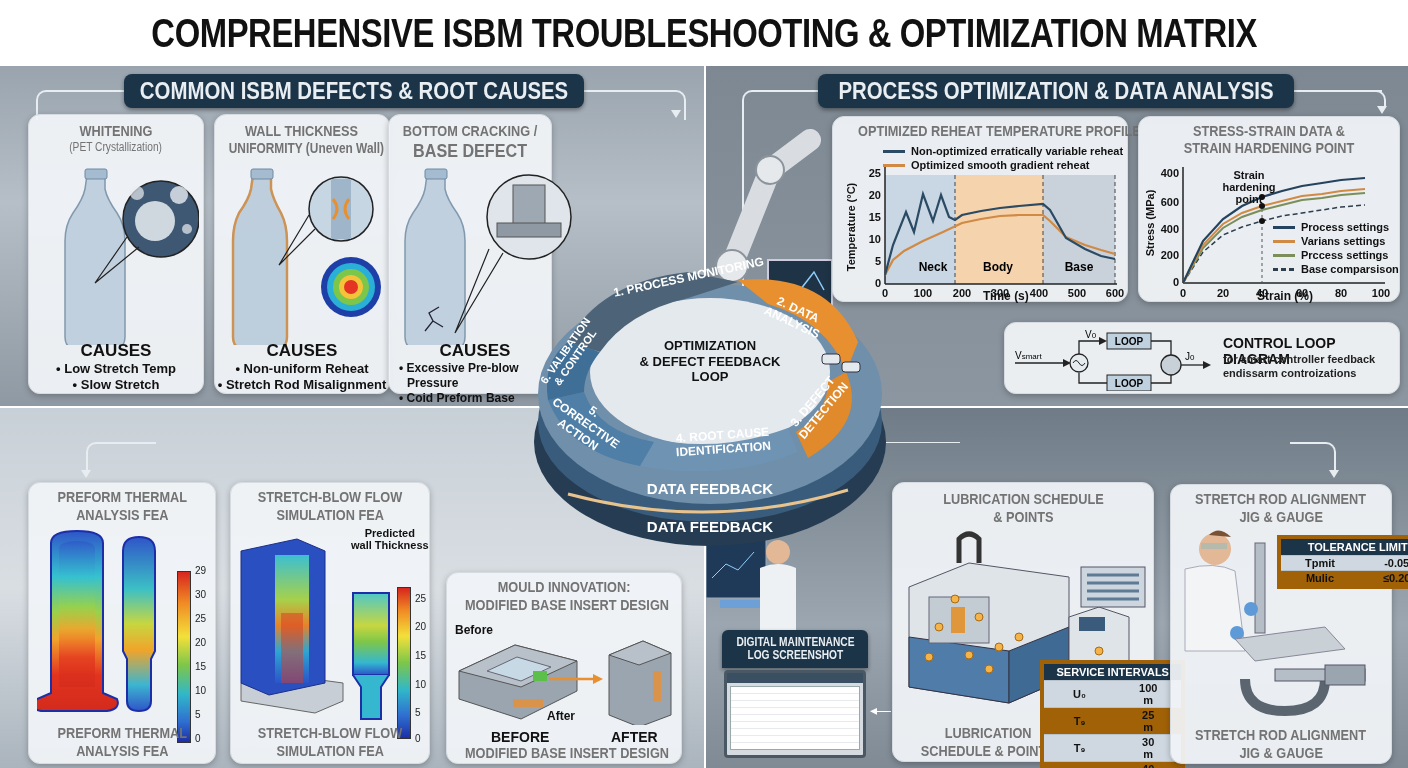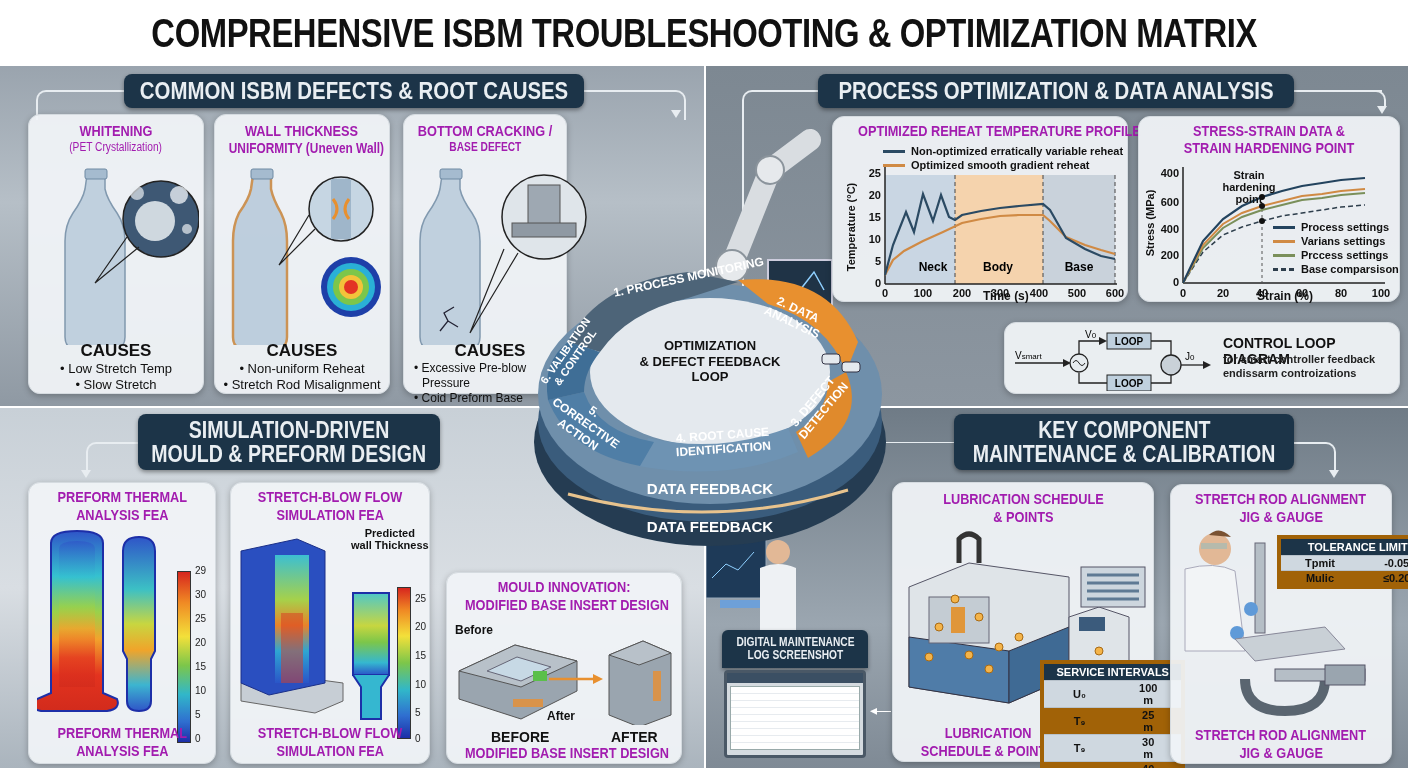--- a/index.html
+++ b/index.html
@@ -7,25 +7,25 @@
 .title-bar{position:absolute;left:0;top:0;width:1408px;height:66px;background:#fff;display:flex;align-items:center;justify-content:center}
 .title-bar h1{font-family:"Liberation Sans",sans-serif;font-weight:700;font-size:40px;letter-spacing:-0.5px;transform:scaleX(0.82);color:#111;white-space:nowrap}
 .quad{position:absolute;overflow:hidden}
 .q-tl{left:0;top:66px;width:704px;height:340px;background:linear-gradient(180deg,#9aa4ae 0%,#b6bfc7 40%,#8f99a3 100%)}
 .q-tr{left:706px;top:66px;width:702px;height:340px;background:linear-gradient(180deg,#7d8892 0%,#8c96a0 100%)}
 .q-bl{left:0;top:408px;width:704px;height:360px;background:linear-gradient(180deg,#c8d0d7 0%,#d9dee3 50%,#aab4bd 100%)}
 .q-br{left:706px;top:408px;width:702px;height:360px;background:linear-gradient(180deg,#6f7b86 0%,#9ba6b0 60%,#7f8a95 100%)}
 .sec-hdr{position:absolute;background:#1c3448;color:#e9eef2;font-weight:700;border-radius:8px;text-align:center;display:flex;align-items:center;justify-content:center;line-height:1.05;box-shadow:0 2px 4px rgba(0,0,0,.4)}
 .sec-hdr span{display:block;transform:scaleX(0.85);white-space:nowrap}
 .card{position:absolute;background:rgba(240,243,246,.94);border-radius:12px;border:1px solid #d5dbe0;box-shadow:0 2px 6px rgba(0,0,0,.25)}
-.card-title{position:absolute;left:0;right:0;text-align:center;font-weight:700;color:#a21caf;line-height:1.1}
+.card-title{position:absolute;left:0;right:0;text-align:center;font-weight:700;color:#737373;line-height:1.1}
 .card-title span{display:inline-block;transform:scaleX(0.85);white-space:nowrap}
 .causes{position:absolute;left:0;right:0;text-align:center;color:#111}
 .causes .h{font-weight:700;font-size:17px}
-.causes .li{font-weight:400;font-size:13px;line-height:1.25}
+.causes .li{font-weight:700;font-size:13px;line-height:1.25}
 .connector{position:absolute;border:2px solid #e8edf1;}
 .arrowdown{position:absolute;width:0;height:0;border-left:5px solid transparent;border-right:5px solid transparent;border-top:8px solid #e8edf1}
 .bottle{position:absolute}
 .chart-card .axis-label{font-weight:700;font-size:12px;color:#111;position:absolute}
 .legend-row{position:absolute;display:flex;align-items:center;font-size:11px;font-weight:700;color:#111;white-space:nowrap}
 .legend-row i{display:inline-block;width:22px;height:3px;margin-right:6px}
 .tbl{position:absolute;border-collapse:collapse;background:#a16207;border:4px solid #a16207}
 .tbl th{background:#1c3448;color:#fff;font-size:11px;font-weight:700;padding:2px 4px;white-space:nowrap}
 .tbl td{font-size:11px;font-weight:700;color:#111;padding:1px 24px;text-align:center;border-top:1px solid #b8c2cb}
 .tbl tr:nth-child(odd) td{background:#cfd8e0}
@@ -82,23 +82,23 @@
       <circle cx="128" cy="122" r="12" fill="#f3c33a"></circle>
       <circle cx="128" cy="122" r="7" fill="#e33424"></circle>
     </svg>
     <div class="causes" style="top:226px">
       <div class="h">CAUSES</div>
       <div class="li">• Non-uniform Reheat</div>
       <div class="li">• Stretch Rod Misalignment</div>
     </div>
   </div>
 
-  <div class="card" style="left:403px;top:48px;width:164px;height:280px">
+  <div class="card" style="left:388px;top:48px;width:164px;height:280px">
     <div class="card-title" style="top:8px;font-size:15px"><span>BOTTOM CRACKING /</span></div>
-    <div class="card-title" style="top:26px;font-size:12px"><span>BASE DEFECT</span></div>
+    <div class="card-title" style="top:26px;font-size:19px"><span>BASE DEFECT</span></div>
     <svg class="bottle" style="left:8px;top:50px" width="190" height="180">
       <path d="M30 10 h18 v14 q2 10 12 24 q8 12 8 28 v96 q0 12 -12 12 h-36 q-12 0 -12 -12 v-96 q0 -16 8 -28 q10 -14 12 -24z" fill="#b9cbdb" stroke="#6f8aa3" stroke-width="1.5" opacity=".85"></path>
       <rect x="28" y="4" width="22" height="10" rx="2" fill="#a5bbcf" stroke="#6f8aa3"></rect>
       <path d="M28 166 l8 -10 l-4 -8 l10 -6 M36 156 l10 6" stroke="#223" stroke-width="1.3" fill="none"></path>
       <circle cx="132" cy="52" r="42" fill="#dfe5ea" stroke="#222" stroke-width="1.5"></circle>
       <rect x="116" y="20" width="32" height="46" fill="#9ea8b2" stroke="#555"></rect>
       <rect x="100" y="58" width="64" height="14" fill="#8f99a3" stroke="#555"></rect>
       <path d="M92 84 L58 168 L106 88" fill="none" stroke="#222" stroke-width="1.2"></path>
     </svg>
     <div class="causes" style="top:226px;text-align:left;padding-left:10px">
@@ -252,24 +252,20 @@
     </svg>
     <div style="position:absolute;left:218px;top:12px;font-weight:700;font-size:14px;color:#111">CONTROL LOOP DIAGRAM</div>
     <div style="position:absolute;left:218px;top:30px;font-weight:700;font-size:11px;color:#222">for smart controller feedback</div>
     <div style="position:absolute;left:218px;top:44px;font-weight:700;font-size:11px;color:#222">endissarm controizations</div>
   </div>
 </div>
 
 <div class="quad q-bl">
   <div class="connector" style="left:86px;top:34px;width:70px;height:28px;border-bottom:none;border-right:none;border-radius:10px 0 0 0"></div>
   <div class="arrowdown" style="left:81px;top:62px"></div>
-  <div class="sec-hdr" style="left:138px;top:6px;width:302px;height:56px;font-size:23px;flex-direction:column">
-      <span>SIMULATION-DRIVEN</span>
-      <span>MOULD &amp; PREFORM DESIGN</span>
-    </div>
 
   <div class="card" style="left:28px;top:74px;width:188px;height:282px">
     <div class="card-title" style="top:6px;font-size:15px"><span>PREFORM THERMAL</span></div>
     <div class="card-title" style="top:24px;font-size:15px"><span>ANALYSIS FEA</span></div>
     <svg style="position:absolute;left:8px;top:46px" width="140" height="190">
       <defs>
         <linearGradient id="thermGrad" x1="0" y1="0" x2="0" y2="1">
           <stop offset="0" stop-color="#2f55c8"></stop>
             <stop offset=".25" stop-color="#35c1d0"></stop>
             <stop offset=".45" stop-color="#9ad14a"></stop>
@@ -365,24 +361,20 @@
     <div style="position:absolute;left:44px;top:156px;font-size:14px;font-weight:700;color:#111">BEFORE</div>
     <div style="position:absolute;left:164px;top:156px;font-size:14px;font-weight:700;color:#111">AFTER</div>
     <div class="card-title" style="top:172px;font-size:15px"><span>MODIFIED BASE INSERT DESIGN</span></div>
   </div>
 </div>
 
 <div class="quad q-br">
   <div class="connector" style="left:4px;top:34px;width:250px;height:2px;border-width:1px 0 0 0"></div>
   <div class="connector" style="left:584px;top:34px;width:46px;height:28px;border-bottom:none;border-left:none;border-radius:0 10px 0 0"></div>
   <div class="arrowdown" style="left:623px;top:62px"></div>
-  <div class="sec-hdr" style="left:248px;top:6px;width:340px;height:56px;font-size:23px;flex-direction:column">
-      <span>KEY COMPONENT</span>
-      <span>MAINTENANCE &amp; CALIBRATION</span>
-    </div>
 
   <svg style="position:absolute;left:0;top:120px" width="180" height="110">
     <rect x="0" y="10" width="60" height="60" fill="#1e3a58" stroke="#9ab"></rect>
     <polyline points="6,50 20,36 32,42 48,24" stroke="#8fd0ff" fill="none"></polyline>
     <circle cx="72" cy="24" r="12" fill="#e2b896"></circle>
     <path d="M54 40 q18 -8 36 0 v70 h-36z" fill="#eef1f4"></path>
     <rect x="14" y="72" width="40" height="8" fill="#6ea0d8"></rect>
   </svg>
 
   <div class="sec-hdr" style="left:16px;top:222px;width:146px;height:38px;font-size:12px;flex-direction:column;border-radius:6px 6px 0 0">

